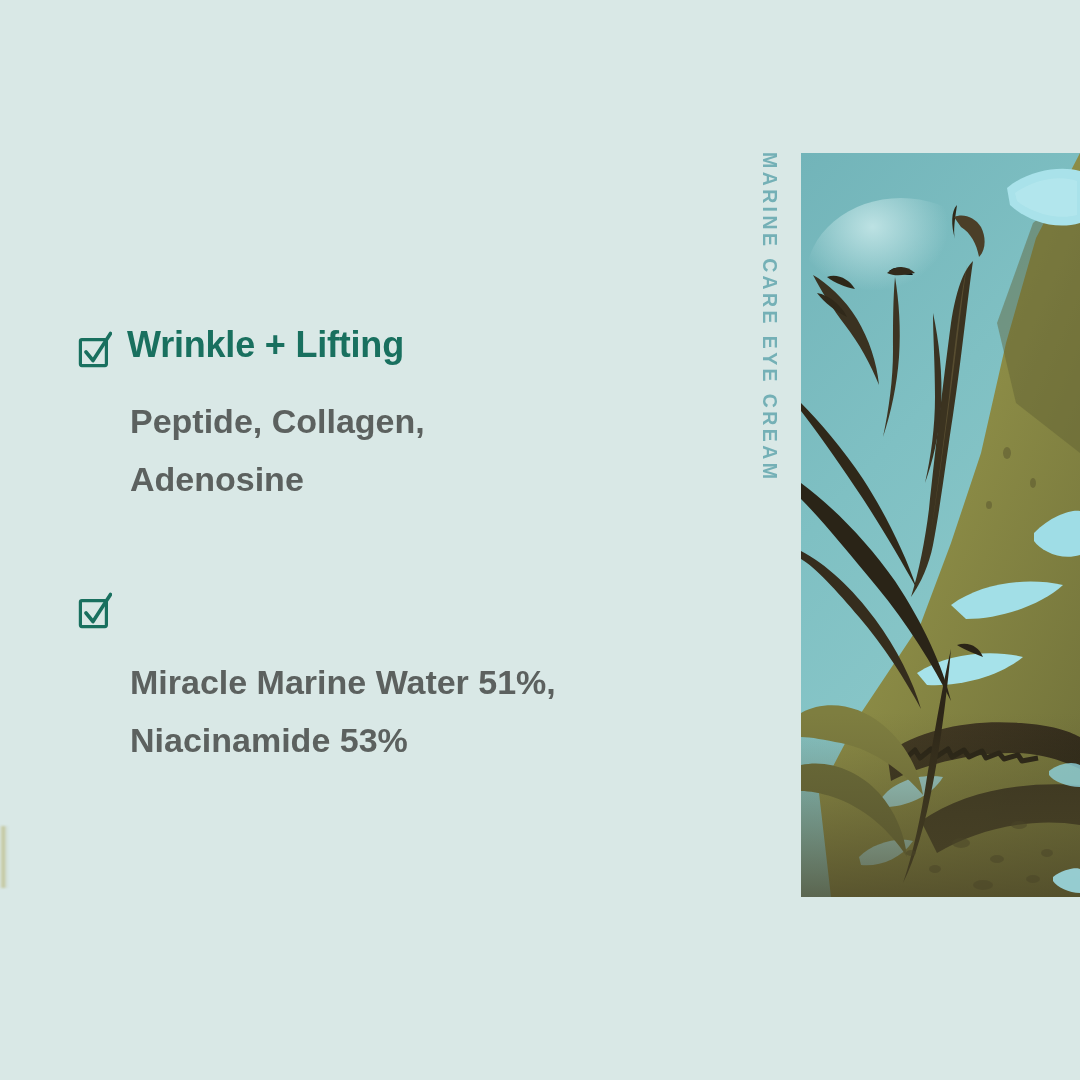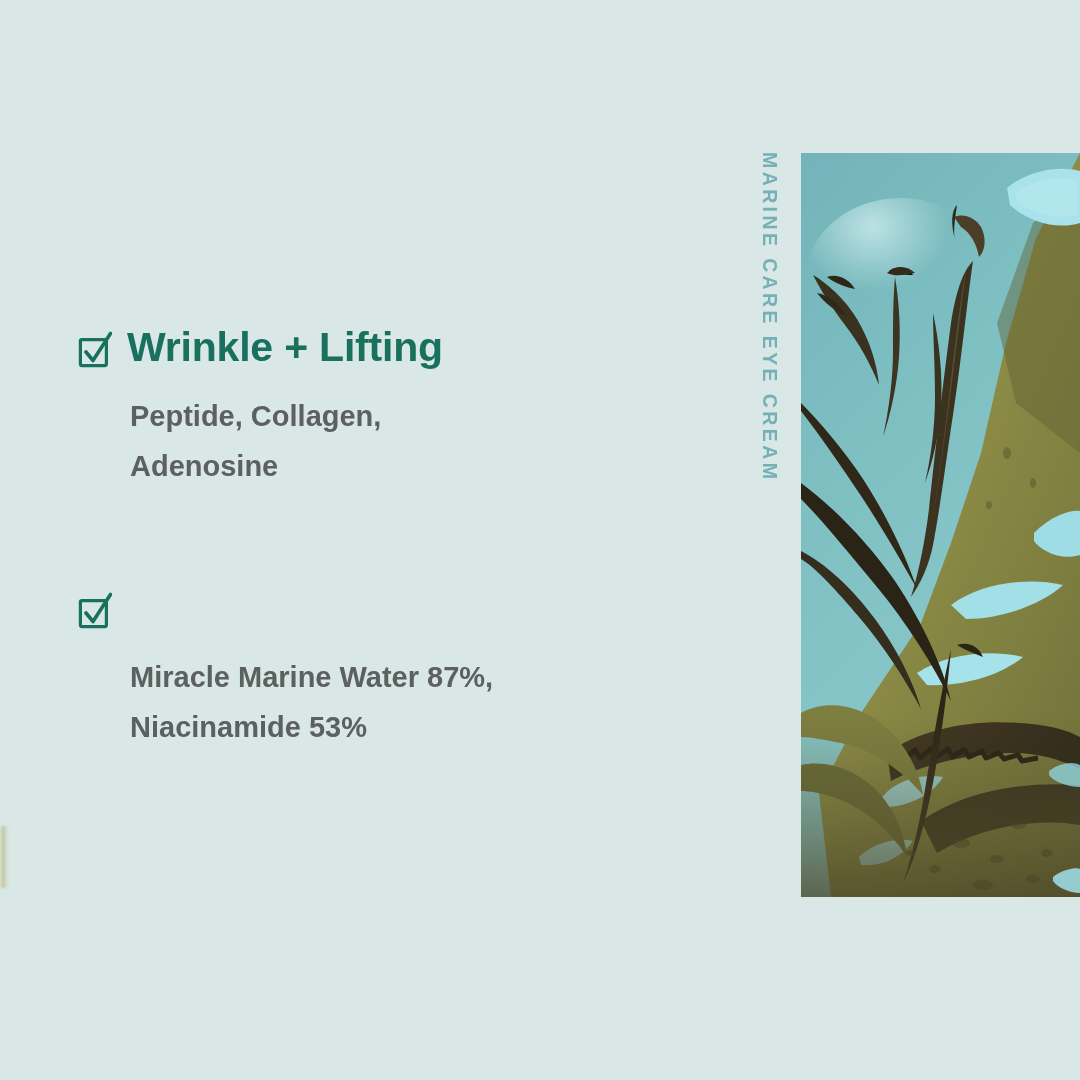--- a/index.html
+++ b/index.html
@@ -98,36 +98,36 @@
   .check-icon {
     width: 34px;
     height: 42px;
     flex: 0 0 34px;
     margin-top: 4px;
   }
   .check-icon svg { display: block; width: 34px; height: 42px; }
 
   .feature-title {
     font-family: "Liberation Sans", sans-serif;
-    font-size: 41px;
+    font-size: 36px;
     font-weight: 700;
     color: #19705f;
     line-height: 1.06;
     margin-left: 15px;
     letter-spacing: -0.2px;
     white-space: nowrap;
   }
 
   .feature-lines {
     margin-left: 52px;
     margin-top: 20px;
   }
   .feature-line {
     font-family: "Liberation Sans", sans-serif;
-    font-size: 29px;
+    font-size: 34px;
     font-weight: 700;
     color: #5c615f;
     line-height: 1.72;
     white-space: nowrap;
   }
 </style>
 </head>
 <body>
 
 <div id="canvas">
@@ -269,19 +269,19 @@
     <div class="feature-block block-2">
       <div class="feature-head">
         <span class="check-icon">
           <svg viewBox="0 0 34 42" aria-hidden="true">
             <rect x="2.4" y="9.6" width="26" height="26" rx="1.5" fill="none" stroke="#19705f" stroke-width="3.2"></rect>
             <path d="M8 22 L15 30.5 L32.5 3.5" fill="none" stroke="#19705f" stroke-width="3.6" stroke-linecap="round" stroke-linejoin="round"></path>
           </svg>
         </span>
       </div>
       <div class="feature-lines">
-        <div class="feature-line">Miracle Marine Water 87%,</div>
+        <div class="feature-line">Miracle Marine Water 51%,</div>
         <div class="feature-line">Niacinamide 53%</div>
       </div>
     </div>
 
   </div>
 </div>
 
 </body></html>

